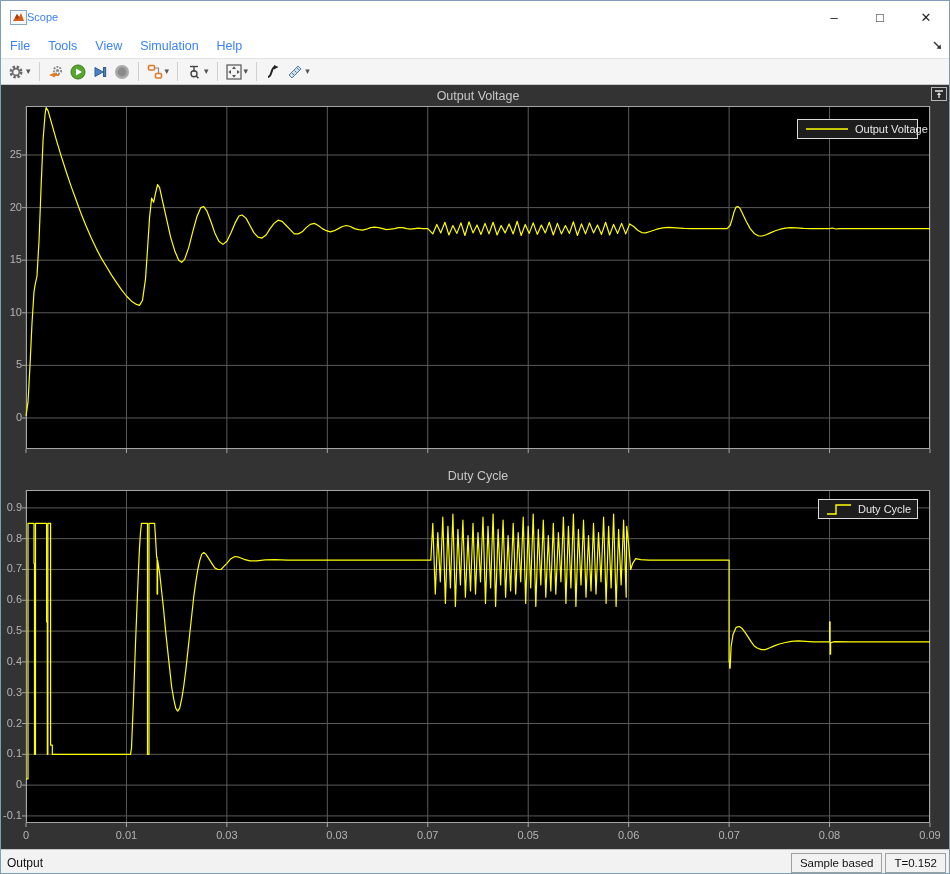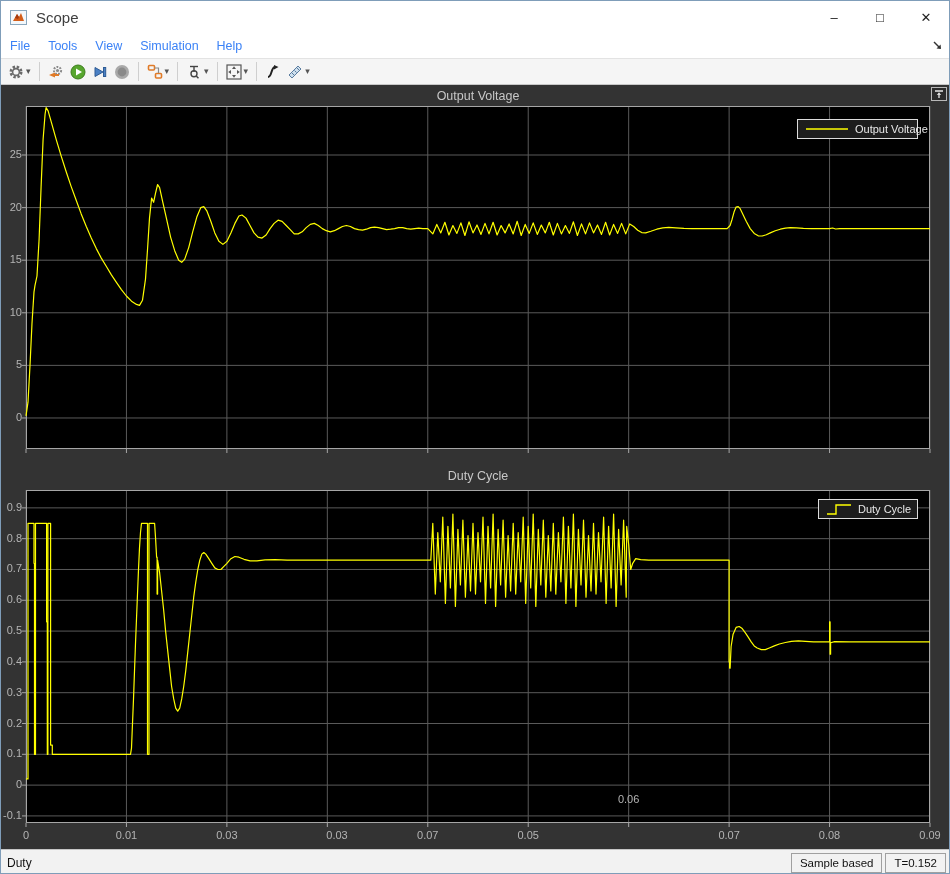--- a/index.html
+++ b/index.html
@@ -5,21 +5,21 @@
   html,body{margin:0;padding:0;background:#d8d8d8;}
   *{box-sizing:border-box;}
   .window{
     position:relative;width:950px;height:874px;background:#ffffff;
     border:1px solid #7f9db9;font-family:"Liberation Sans",sans-serif;
     overflow:hidden;
   }
   
   .titlebar{height:32px;display:flex;align-items:center;background:#ffffff;}
   .app-icon{width:17px;height:15px;margin-left:9px;flex:0 0 auto;}
-  .title-text{margin-left:9px;font-size:15px;color:#404040;}
+  .title-text{margin-left:0;font-size:11px;color:#3b82f6;}
   .titlebar-spacer{flex:1;}
   .win-btn{width:46px;height:32px;display:flex;align-items:center;justify-content:center;
     font-size:13px;color:#222;cursor:default;}
   
   .menubar{height:26px;display:flex;align-items:center;background:#ffffff;
     border-bottom:1px solid #e3e3e3;position:relative;}
   .menu-item{padding:4px 9px;font-size:12.5px;color:#3b82f6;}
   .dock-arrow{position:absolute;right:6px;top:7px;width:11px;height:11px;}
   
   .toolbar{height:26px;display:flex;align-items:center;background:#f5f5f5;
@@ -270,21 +270,21 @@
         <div class="tick-label ylab" style="left: -19px; top: 508.281px;">0.6</div>
         <div class="tick-label ylab" style="left: -19px; top: 477.476px;">0.7</div>
         <div class="tick-label ylab" style="left: -19px; top: 446.672px;">0.8</div>
         <div class="tick-label ylab" style="left: -19px; top: 415.867px;">0.9</div>
         <div class="tick-label xlab" style="left: 3px; top: 744px;">0</div>
         <div class="tick-label xlab" style="left: 103.444px; top: 744px;">0.01</div>
         <div class="tick-label xlab" style="left: 203.889px; top: 744px;">0.03</div>
         <div class="tick-label xlab" style="left: 314px; top: 744px;">0.03</div>
         <div class="tick-label xlab" style="left: 404.778px; top: 744px;">0.07</div>
         <div class="tick-label xlab" style="left: 505.222px; top: 744px;">0.05</div>
-        <div class="tick-label xlab" style="left: 605.667px; top: 708px;">0.06</div>
+        <div class="tick-label xlab" style="left: 605.667px; top: 744px;">0.06</div>
         <div class="tick-label xlab" style="left: 706.111px; top: 744px;">0.07</div>
         <div class="tick-label xlab" style="left: 806.556px; top: 744px;">0.08</div>
         <div class="tick-label xlab" style="left: 907px; top: 744px;">0.09</div>
       </div>
 
     <div class="legend" style="left:796px;top:34px;width:121px;">
       <svg class="legend-sample" width="44" height="10" viewBox="0 0 44 10">
         <line x1="1" y1="5" x2="43" y2="5" stroke="#ffff00" stroke-width="1.4"></line>
       </svg>
       <span class="legend-label">Output Voltage</span>
@@ -300,18 +300,18 @@
     <div class="expand-btn">
       <svg width="10" height="9" viewBox="0 0 10 9">
         <line x1="1" y1="1" x2="9" y2="1" stroke="#dcdcdc" stroke-width="1.6"></line>
         <line x1="5" y1="8" x2="5" y2="3" stroke="#dcdcdc" stroke-width="1.4"></line>
         <polygon points="5,2.2 2.8,5 7.2,5" fill="#dcdcdc"></polygon>
       </svg>
     </div>
   </div>
 
   <div class="statusbar">
-    <div class="status-left">Duty</div>
+    <div class="status-left">Output</div>
     <div class="status-box">Sample based</div>
     <div class="status-box time">T=0.152</div>
   </div>
 
 </div>
 
 </body></html>

